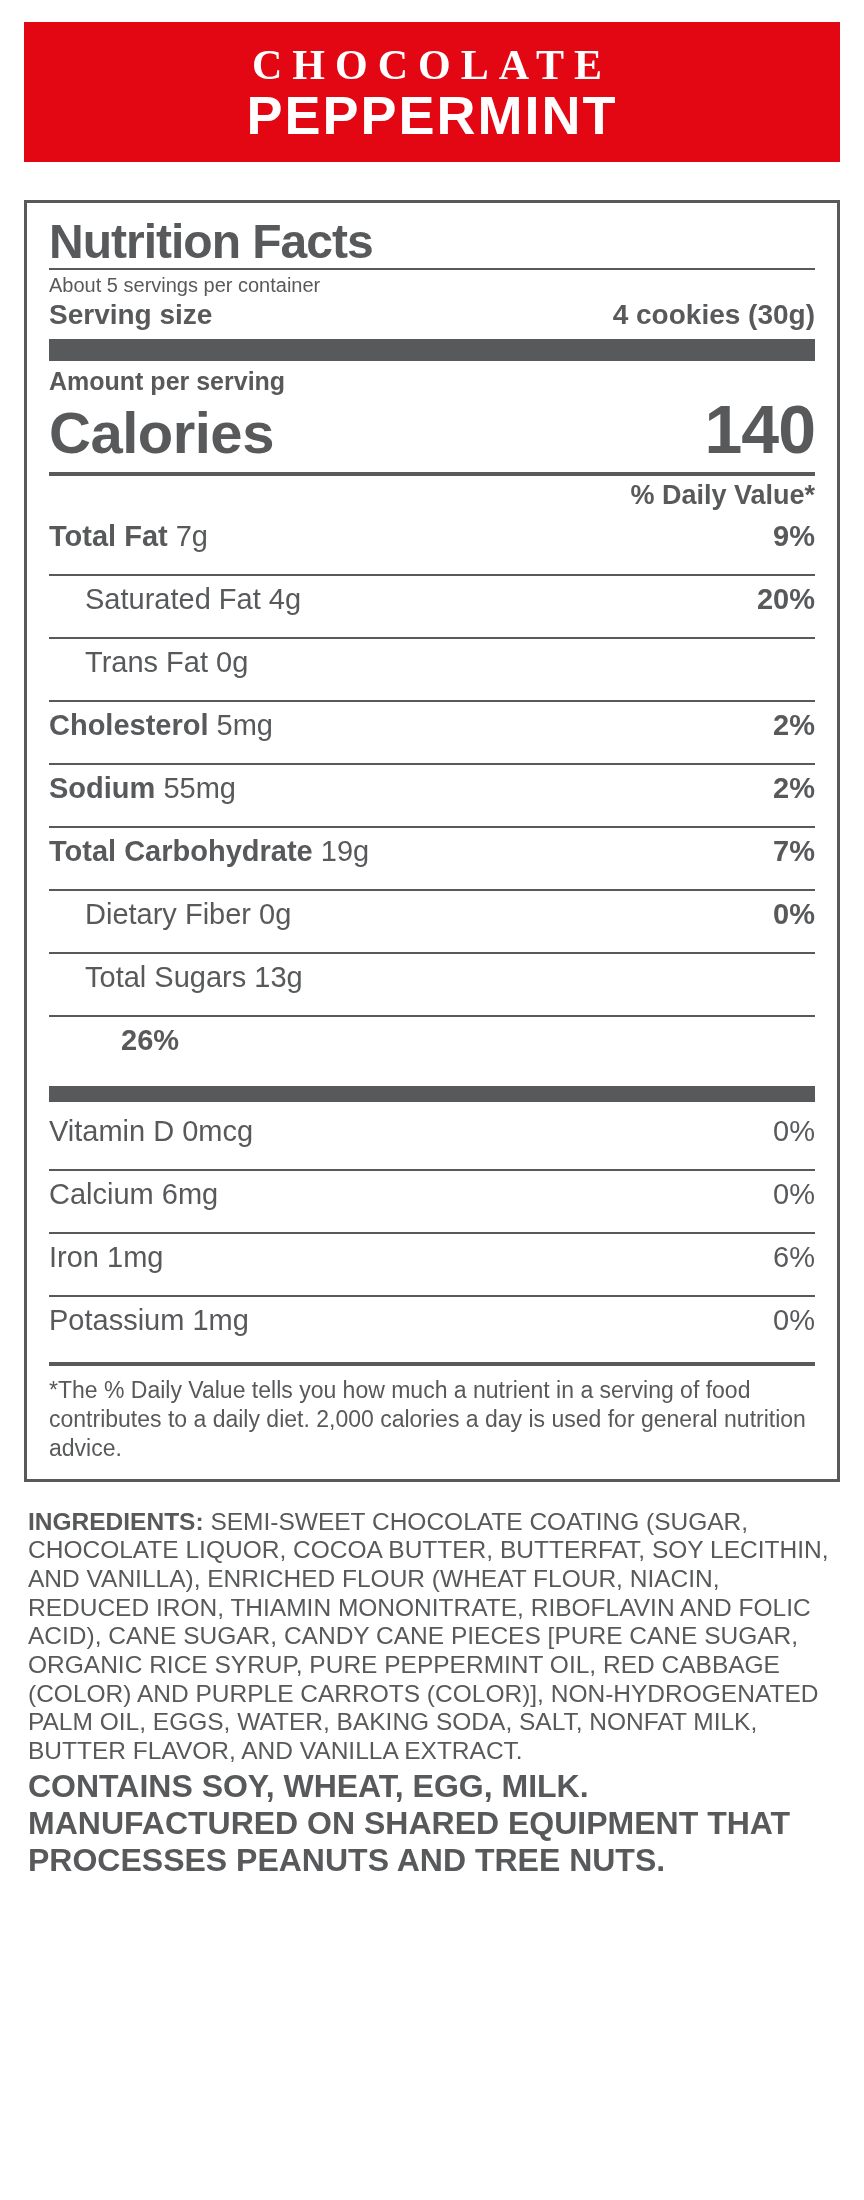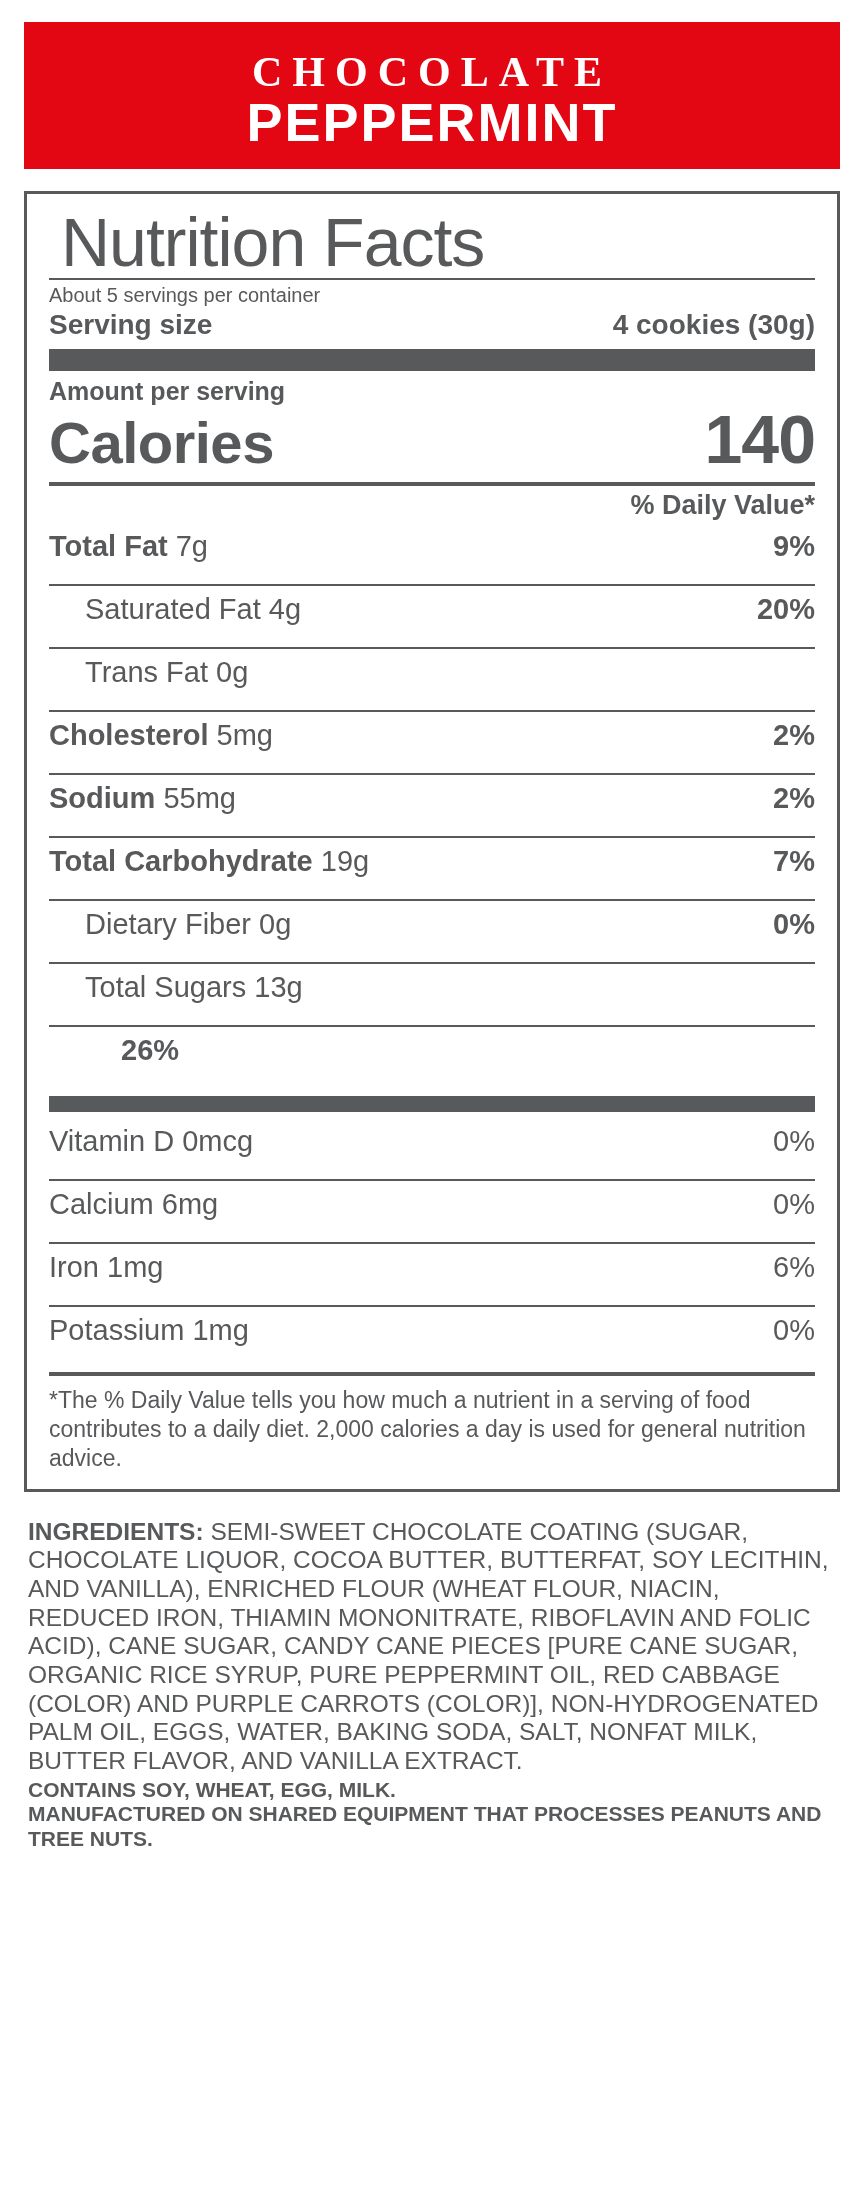--- a/index.html
+++ b/index.html
@@ -20,22 +20,22 @@
     height: 2200px;
     box-sizing: border-box;
     padding: 22px 24px 0 24px;
   }
 
   
   .banner {
     background: #e30613;
     color: #ffffff;
     text-align: center;
-    padding: 28px 0 18px 0;
-    margin: 0 0 22px 0;
+    padding: 21px 0 18px 0;
+    margin: 0 0 38px 0;
   }
   .banner-line1 {
     font-size: 42px;
     font-weight: bold;
     letter-spacing: 10px;
     line-height: 1.05;
     font-family: "Liberation Serif", serif;
   }
   .banner-line2 {
     font-size: 54px;
@@ -45,26 +45,26 @@
     font-family: "Liberation Sans", sans-serif;
   }
 
   
   .nf-panel {
     border: 3px solid #58595b;
     padding: 10px 22px 16px 22px;
     box-sizing: border-box;
   }
   .nf-title {
-    font-size: 68px;
+    font-size: 48px;
     line-height: 0.95;
-    font-weight: normal;
+    font-weight: bold;
     letter-spacing: -1px;
     color: #58595b;
-    margin: 6px 0 4px 12px;
+    margin: 6px 0 4px 0;
   }
   .rule-thin {
     border-bottom: 2px solid #58595b;
     margin: 4px 0;
   }
   .rule-med {
     border-bottom: 4px solid #58595b;
     margin: 4px 0;
   }
   .rule-thick {
@@ -150,21 +150,21 @@
     color: #58595b;
   }
   .ingredients .ing-head {
     font-weight: bold;
   }
   .ing-body {
     margin-bottom: 2px;
   }
   .allergen {
     font-weight: bold;
-    font-size: 21px;
+    font-size: 32px;
     line-height: 1.17;
   }
 </style>
 </head>
 <body>
 
 <div class="page">
 
   <div class="banner">
     <div class="banner-line1">CHOCOLATE</div>

